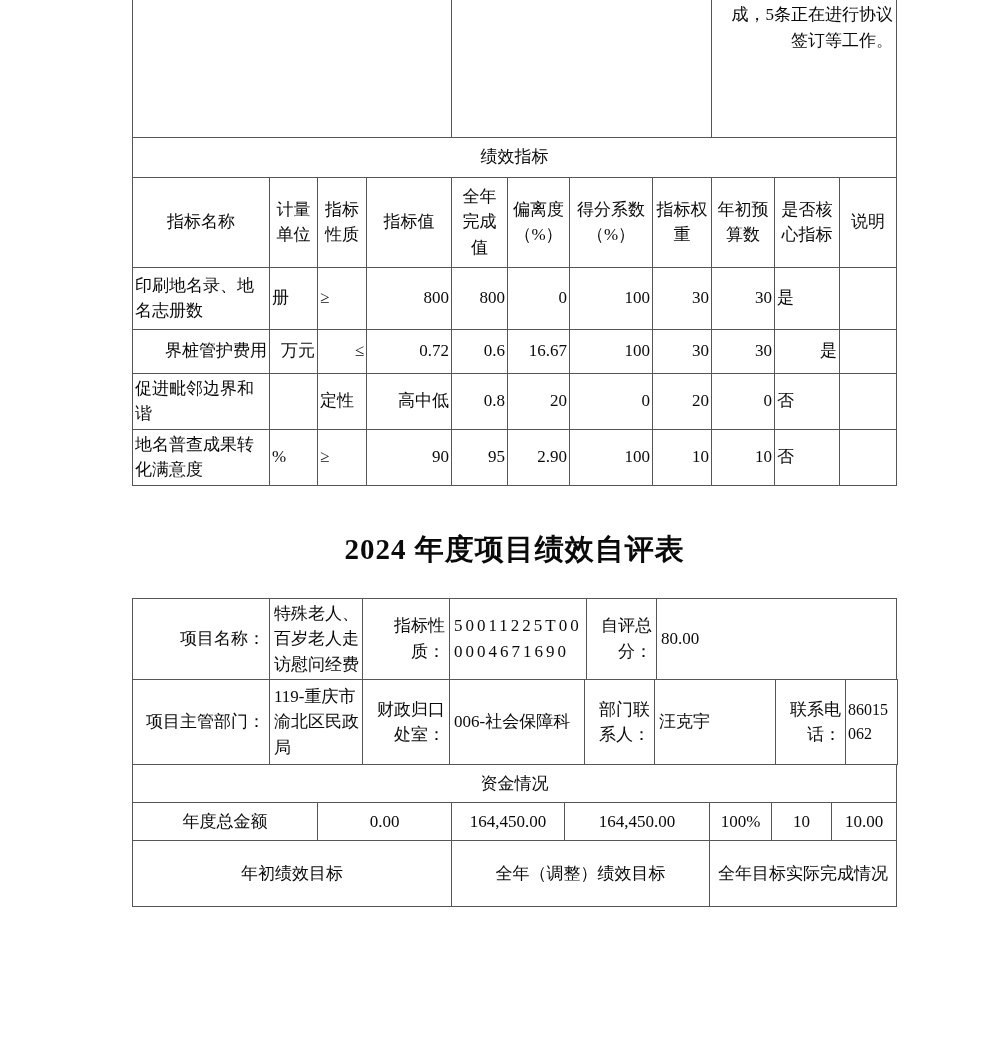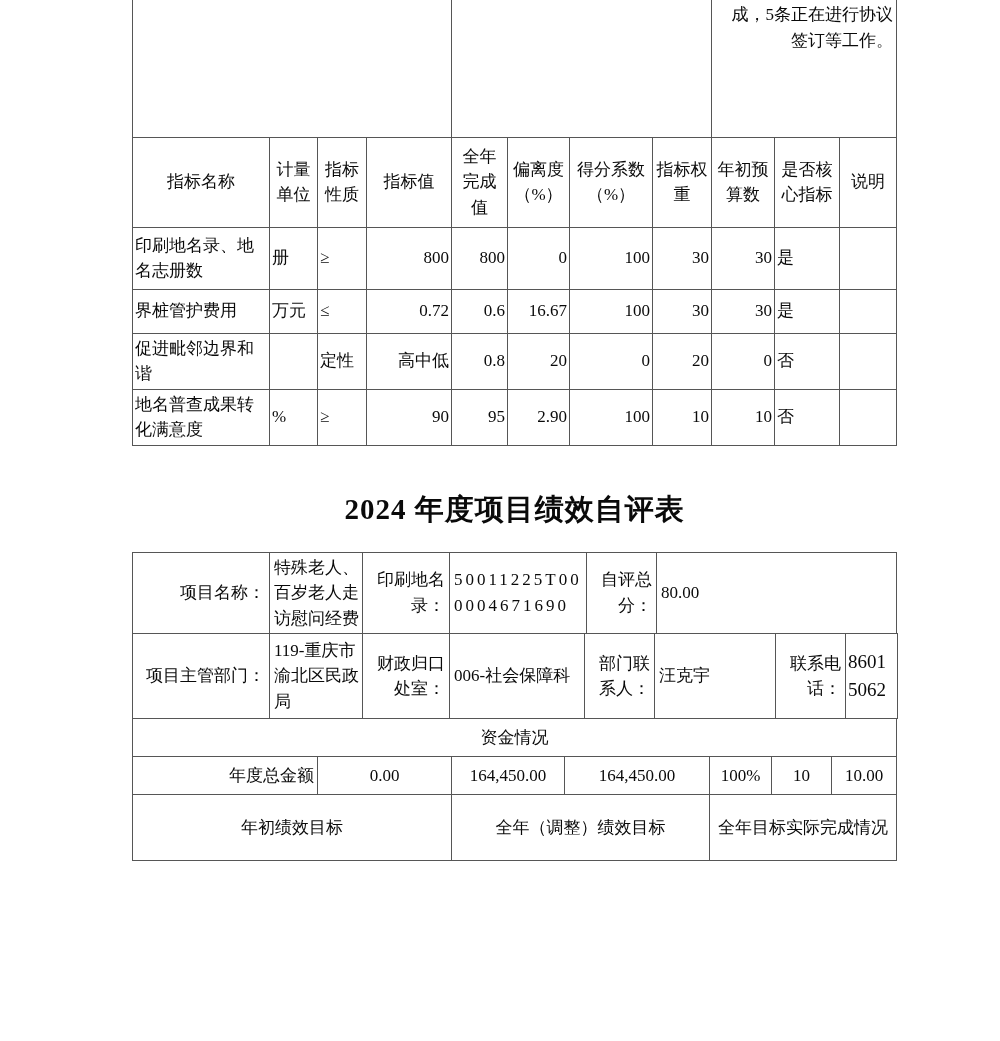--- a/index.html
+++ b/index.html
@@ -21,41 +21,41 @@
     padding:2px 3px; vertical-align:middle;
     word-break:break-word; overflow:hidden;
   }
   
   .t1 tr.cutoff td { border-top:none; height:137px; vertical-align:top; text-align:right; }
   .band td { text-align:center; height:40px; }
   .t1 th { height:90px; text-align:center; padding:0 3px; }
   .t1 td.name { text-align:left; padding:2px 2px; }
   .t1 td.num  { text-align:right; padding:2px 2px; }
   .t1 tr.r1 td { height:62px; }
-  .t1 tr.r2 td { height:44px; }
+  .t1 tr.r2 td { height:44px;text-align:right; }
   .t1 tr.r3 td { height:56px; }
   .t1 tr.r4 td { height:48px; }
   
   .title {
     width:765px; text-align:center;
     font-size:29px; font-weight:bold; letter-spacing:1px;
-    margin-top:44px; margin-bottom:22px;
+    margin-top:44px; margin-bottom:28px;
   }
   
   .t2a td { height:80px; }
   .t2b td { height:85px; }
   td.lbl { text-align:right; padding-right:4px; }
   td.val { text-align:left; padding-left:4px; }
   td.code { letter-spacing:3px; word-break:break-all; }
-  td.phone { font-size:19px; padding:2px 2px; word-break:break-all; }
+  td.phone { font-size:16px; padding:2px 2px; word-break:break-all; }
   
   .t2c th { height:67px; text-align:center; padding:0 3px; }
   .t2c td.frow { height:38px; }
   .t2c td.fnum { text-align:center; }
-  .t2c td.flabel { text-align:right; }
+  .t2c td.flabel { text-align:center; }
   .t2c th.goal { height:66px; padding:0 4px; }
   .t2c .band2 td { height:38px; text-align:center; }
 </style>
 </head>
 <body>
 
 <div class="doc">
 
   <table class="t1 first">
     <colgroup>
@@ -69,20 +69,23 @@
         <col style="width:59px">
       <col style="width:63px">
         <col style="width:65px">
         <col style="width:57px">
     </colgroup>
     <tbody>
         <tr class="cutoff">
       <td colspan="4"></td>
       <td colspan="4"></td>
       <td colspan="3">成，5条正在进行协议签订等工作。</td>
+    </tr>
+    <tr class="band">
+      <td colspan="11">绩效指标</td>
     </tr>
     <tr>
       <th>指标名称</th>
       <th>计量单位</th>
       <th>指标性质</th>
       <th>指标值</th>
       <th>全年完成值</th>
       <th>偏离度（%）</th>
       <th>得分系数（%）</th>
       <th>指标权重</th>
@@ -153,21 +156,21 @@
         <col style="width:93px">
         <col style="width:87px">
       <col style="width:137px">
         <col style="width:70px">
         <col style="width:240px">
     </colgroup>
     <tbody>
         <tr>
       <td class="lbl">项目名称：</td>
       <td class="val">特殊老人、百岁老人走访慰问经费</td>
-      <td class="lbl">印刷地名录：</td>
+      <td class="lbl">指标性质：</td>
       <td class="val code">50011225T000004671690</td>
       <td class="lbl">自评总分：</td>
       <td class="val">80.00</td>
     </tr>
   </tbody>
     </table>
 
   <table class="t2b">
     <colgroup>
       <col style="width:137px">

